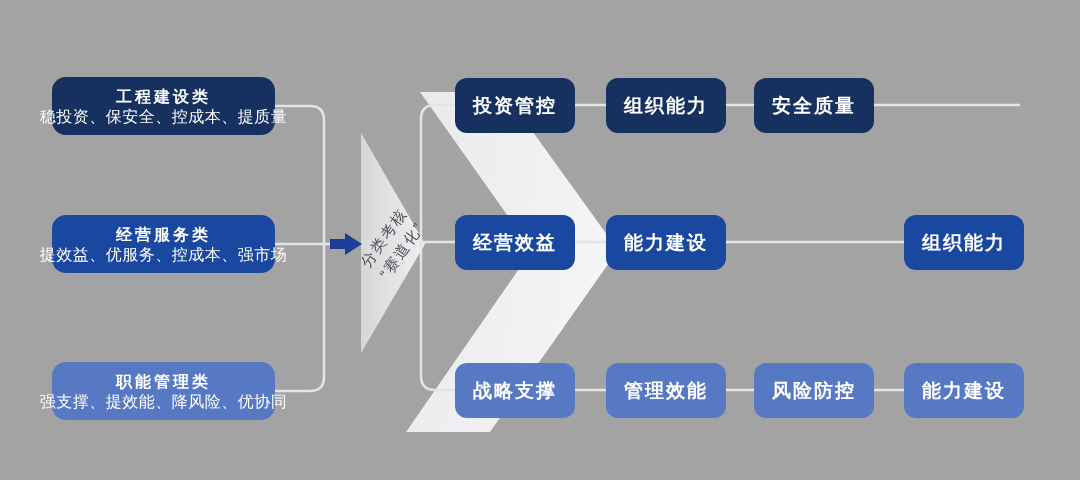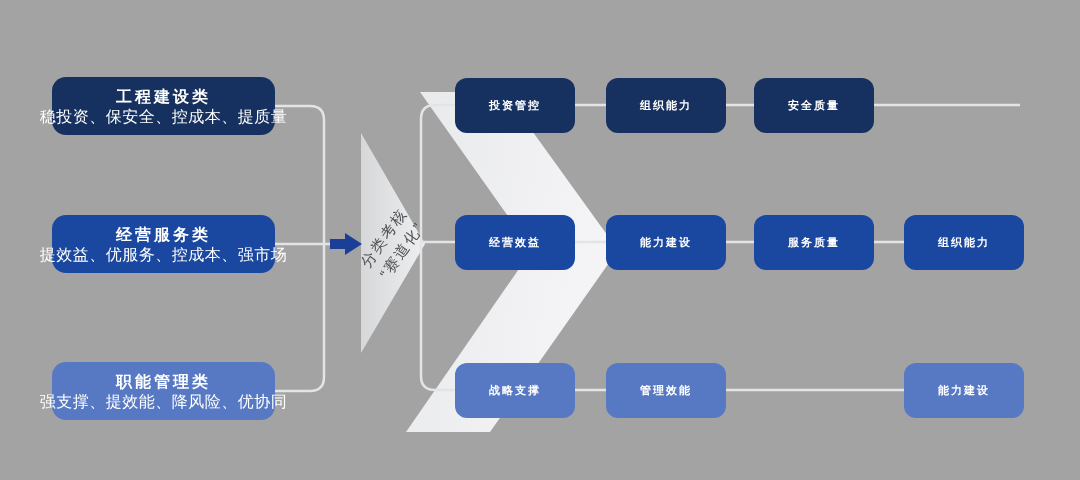--- a/index.html
+++ b/index.html
@@ -29,21 +29,21 @@
     position:absolute; left:333px; top:222px; width:120px;
     transform:rotate(-55deg); transform-origin:center;
     text-align:center; color:var(--center_text);
     font-size:15px; font-weight:500; letter-spacing:2px; line-height:22px;
   }
   .rot-label span{display:block; white-space:nowrap;}
   
   .mbox{
     position:absolute; width:120px; height:55px; border-radius:12px;
     color:#ffffff; display:flex; justify-content:center; align-items:center;
-    font-size:11px; font-weight:700; letter-spacing:2px; white-space:nowrap;
+    font-size:19px; font-weight:700; letter-spacing:2px; white-space:nowrap;
   }
   .mr0{top:78px;  background:var(--row1);}
   .mr1{top:215px; background:var(--row2);}
   .mr2{top:363px; background:var(--row3);}
   .mc0{left:455px;} .mc1{left:606px;} .mc2{left:754px;} .mc3{left:904px;}
 </style>
 </head>
 <body>
 
 <div class="stage">
@@ -90,20 +90,20 @@
     <span>分类考核</span>
     <span>“赛道化”</span>
   </div>
 
   <div class="mbox mr0 mc0">投资管控</div>
   <div class="mbox mr0 mc1">组织能力</div>
   <div class="mbox mr0 mc2">安全质量</div>
 
   <div class="mbox mr1 mc0">经营效益</div>
   <div class="mbox mr1 mc1">能力建设</div>
-  <div class="mbox mr1 mc2">服务质量</div>
   <div class="mbox mr1 mc3">组织能力</div>
 
   <div class="mbox mr2 mc0">战略支撑</div>
   <div class="mbox mr2 mc1">管理效能</div>
+  <div class="mbox mr2 mc2">风险防控</div>
   <div class="mbox mr2 mc3">能力建设</div>
 
 </div>
 
 </body></html>

